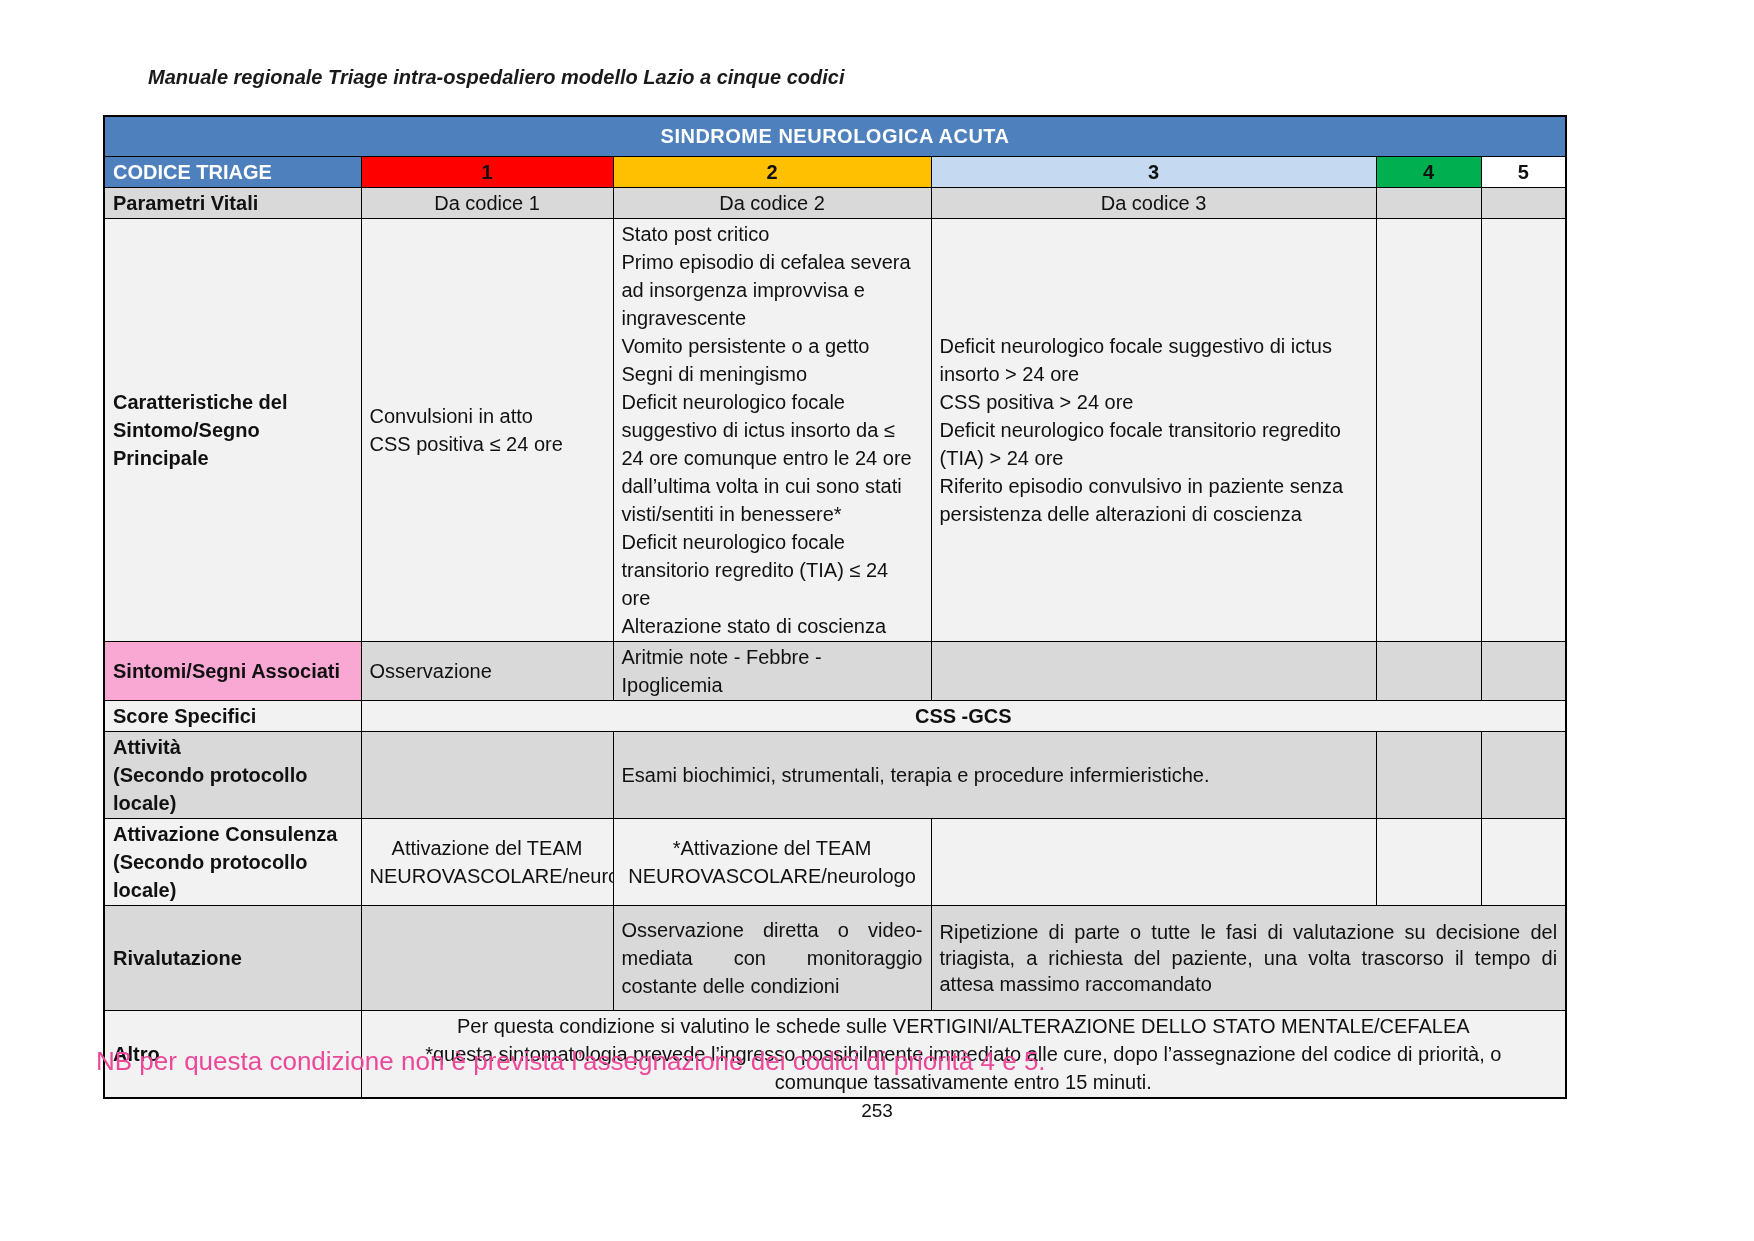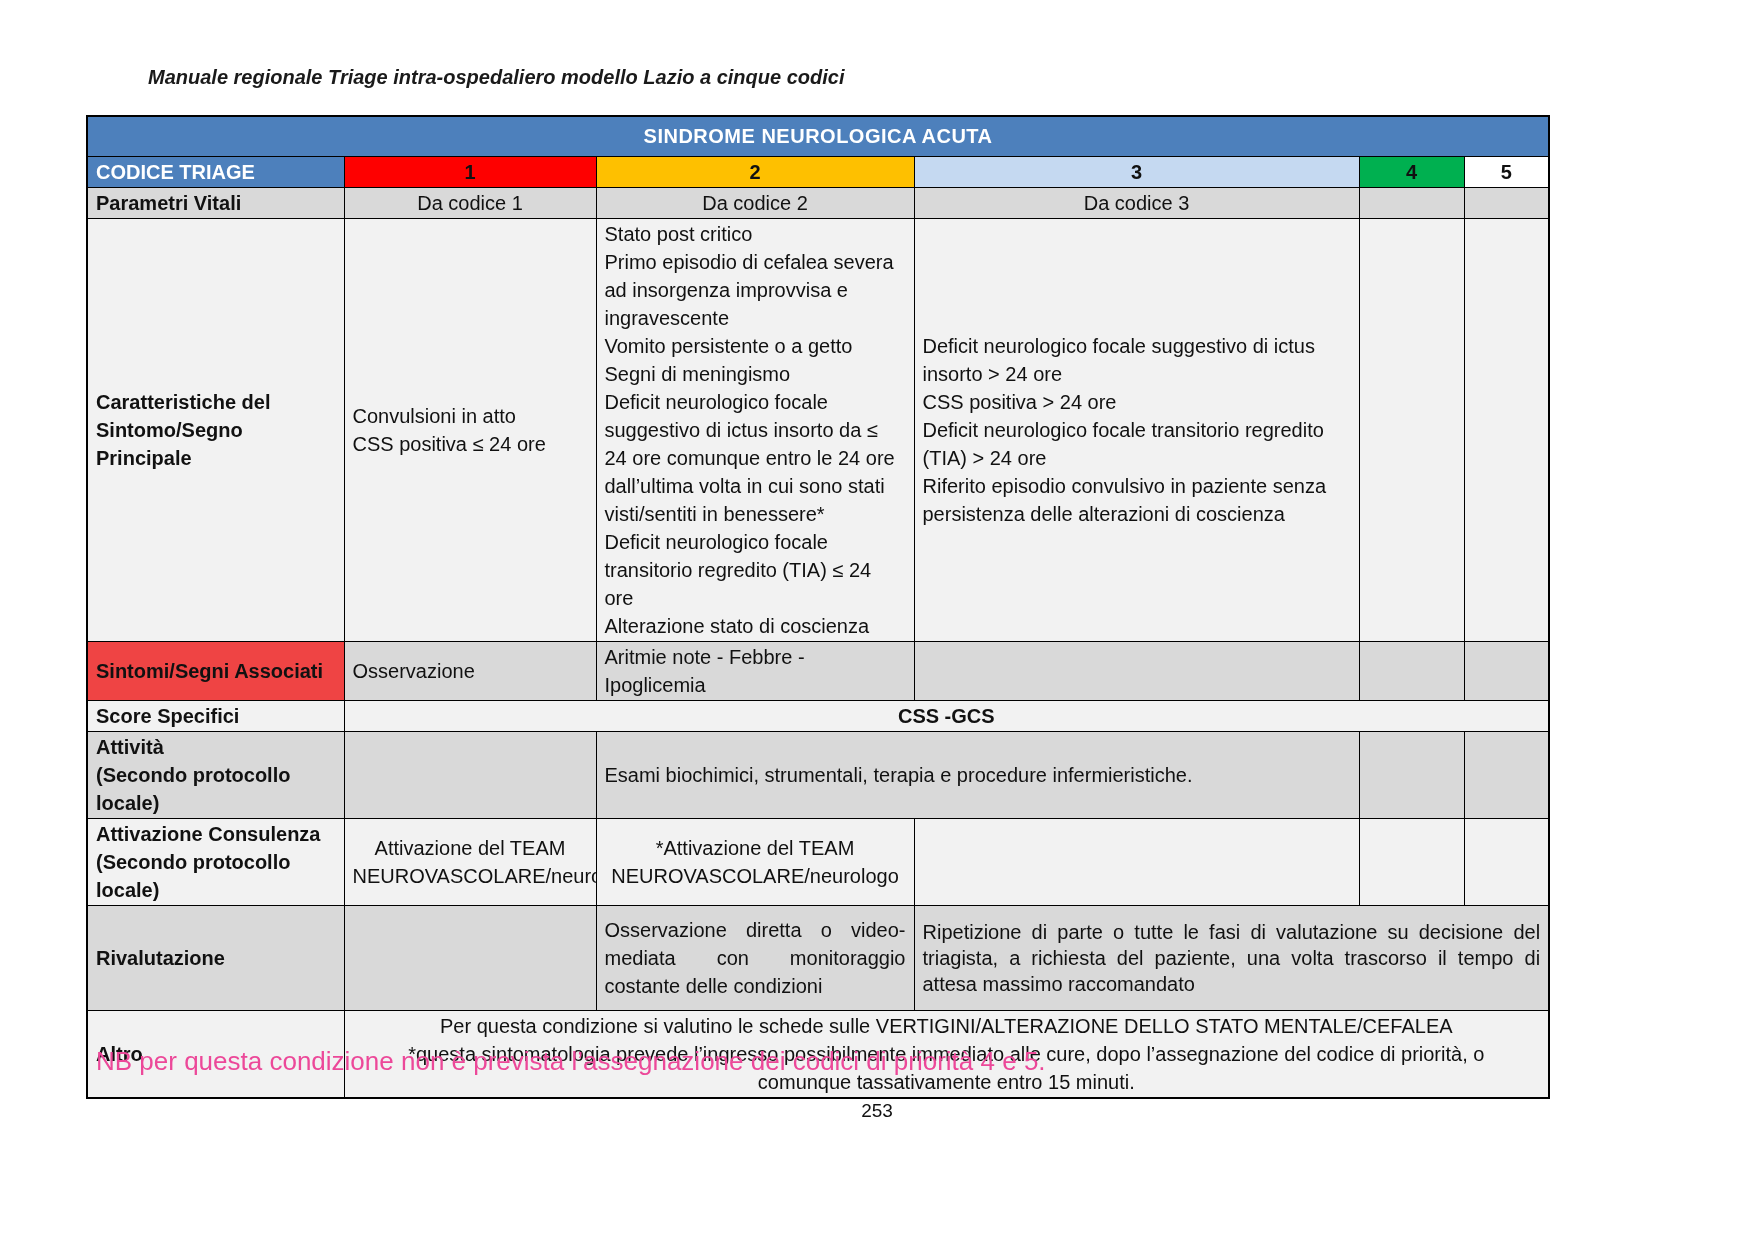--- a/index.html
+++ b/index.html
@@ -16,21 +16,21 @@
     left:106px;
     top:66px;
     font-style:italic;
     font-weight:600;
     font-size:20px;
     color:#1a1a1a;
     margin-left:42px;
   }
   table.triage{
     position:absolute;
-    left:86px;
+    left:103px;
     top:115px;
     width:1462px;
     border-collapse:collapse;
     table-layout:fixed;
     border:2px solid #000;
   }
   table.triage td{
     border:1px solid #000;
     padding:1px 8px;
     vertical-align:middle;
@@ -126,21 +126,21 @@
 Alterazione stato di coscienza</td>
       <td class="top pre body-text" style="background-color: rgb(242, 242, 242);">Deficit neurologico focale suggestivo di ictus insorto &gt; 24 ore
 CSS positiva &gt; 24 ore
 Deficit neurologico focale transitorio regredito (TIA) &gt; 24 ore
 Riferito episodio convulsivo in paziente senza persistenza delle alterazioni di coscienza</td>
       <td style="background-color: rgb(242, 242, 242);"></td>
       <td style="background-color: rgb(242, 242, 242);"></td>
     </tr>
 
     <tr style="height:43px">
-      <td class="label" style="background-color: #ef4444;">Sintomi/Segni Associati</td>
+      <td class="label" style="background-color: #f9a8d4;">Sintomi/Segni Associati</td>
       <td class="top" style="background-color: rgb(217, 217, 217);">Osservazione</td>
       <td class="top" style="background-color: rgb(217, 217, 217);">Aritmie note - Febbre - Ipoglicemia</td>
       <td style="background-color: rgb(217, 217, 217);"></td>
       <td style="background-color: rgb(217, 217, 217);"></td>
       <td style="background-color: rgb(217, 217, 217);"></td>
     </tr>
 
     <tr style="height:28px">
       <td class="label" style="background-color: rgb(242, 242, 242);">Score Specifici</td>
       <td colspan="5" class="center label" style="background-color: rgb(242, 242, 242);">CSS -GCS</td>

